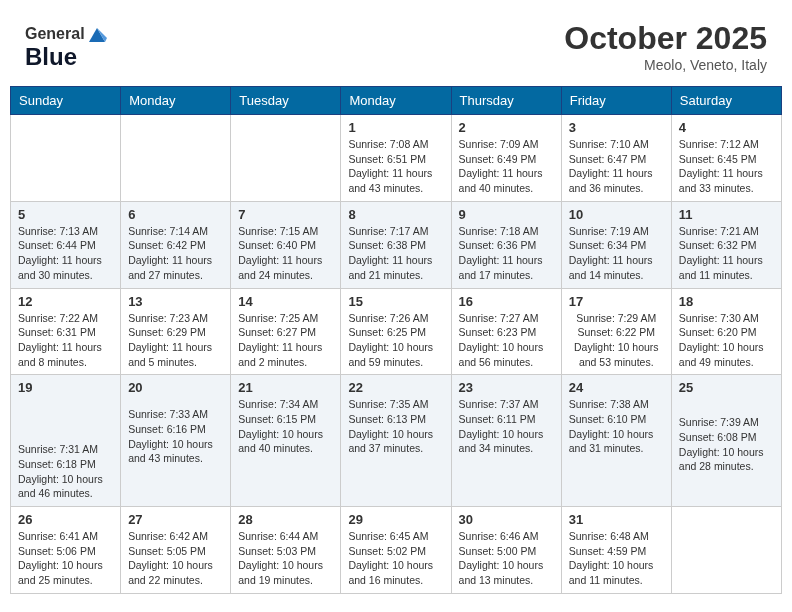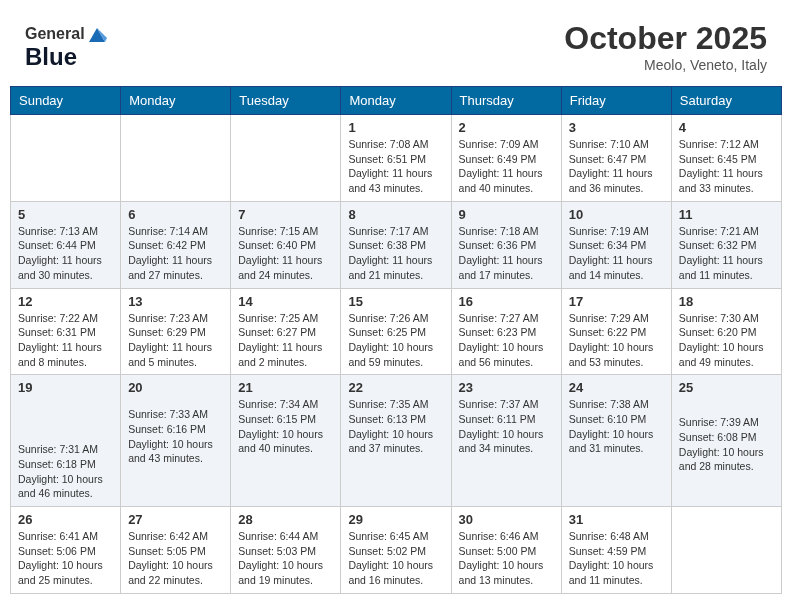--- a/index.html
+++ b/index.html
@@ -247,21 +247,21 @@
         </td>
         <td>
           <span class="day-num">16</span>
           <div class="day-info" style="white-space: pre-line;">Sunrise: 7:27 AM
 Sunset: 6:23 PM
 Daylight: 10 hours
 and 56 minutes.</div>
         </td>
         <td>
           <span class="day-num">17</span>
-          <div class="day-info" style="white-space: pre-line;">Sunrise: 7:29 AM
+          <div class="day-info" style="white-space: pre-line; text-align: center;">Sunrise: 7:29 AM
 Sunset: 6:22 PM
 Daylight: 10 hours
 and 53 minutes.</div>
         </td>
         <td>
           <span class="day-num">18</span>
           <div class="day-info" style="white-space: pre-line;">Sunrise: 7:30 AM
 Sunset: 6:20 PM
 Daylight: 10 hours
 and 49 minutes.</div>

